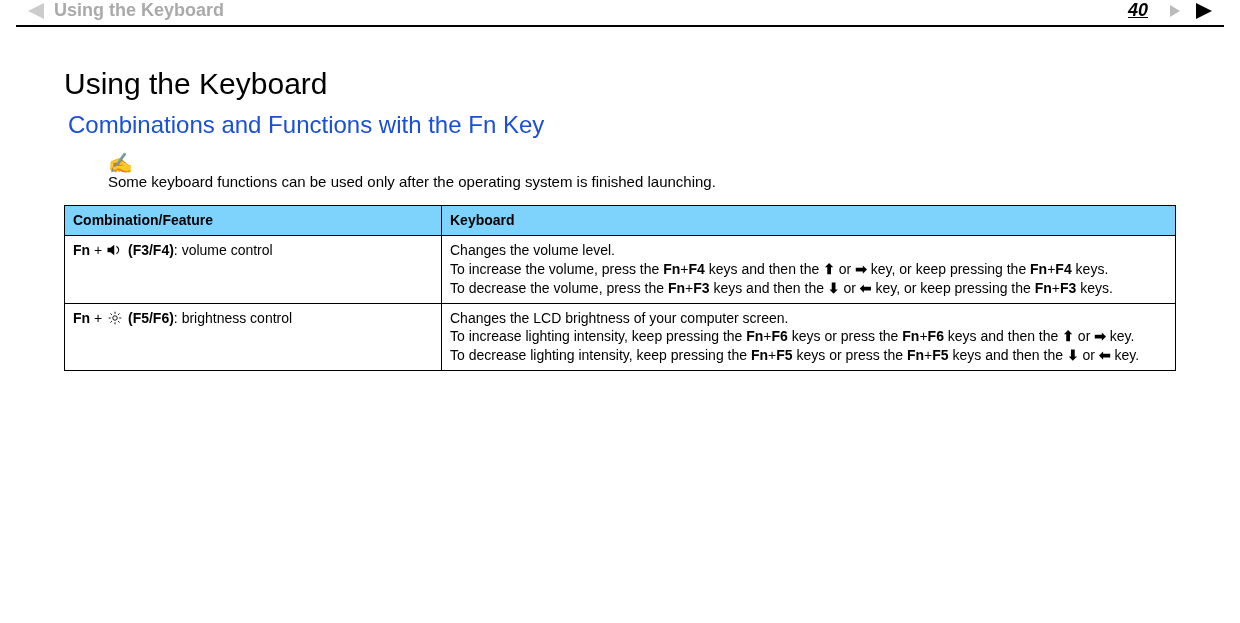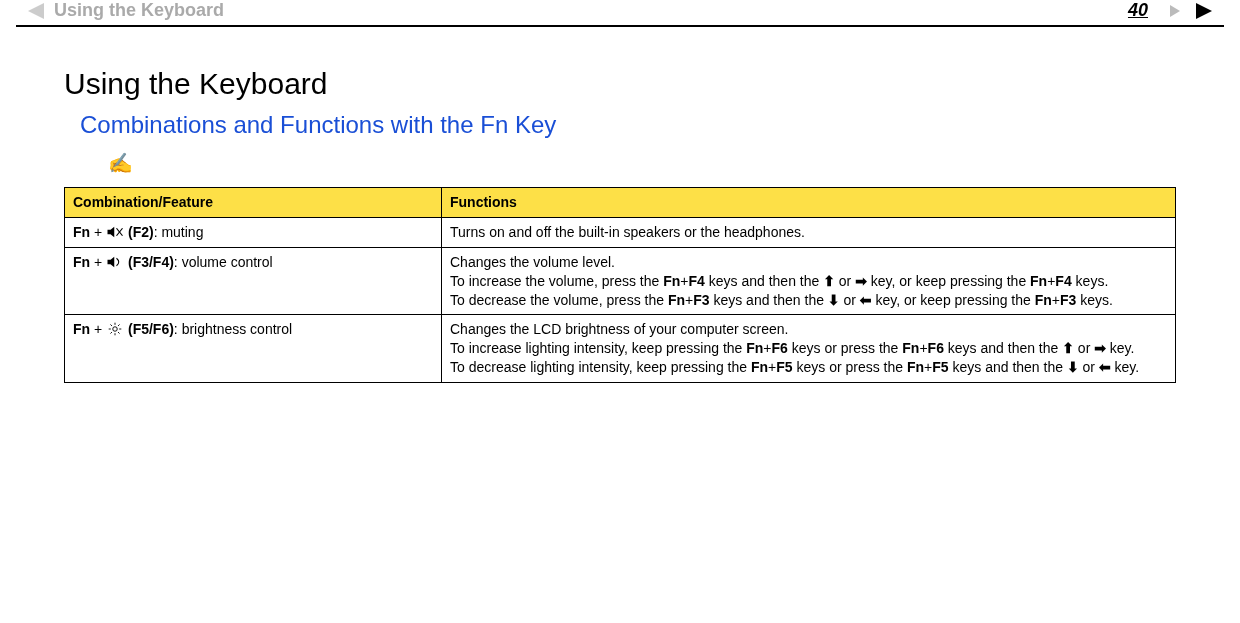--- a/index.html
+++ b/index.html
@@ -79,21 +79,21 @@
   }
   p.intro {
     font-size: 16px;
     margin: 4px 0 14px 0;
   }
   h2.section {
     font-family: Arial, Helvetica, sans-serif;
     font-weight: normal;
     font-size: 24px;
     color: #1a4fd6;
-    margin: 10px 0 12px 16px;
+    margin: 10px 0 12px 4px;
   }
 
   .note {
     margin-left: 44px;
     margin-bottom: 14px;
   }
   .note-icon {
     font-size: 20px;
     display: block;
     margin-bottom: -2px;
@@ -111,21 +111,21 @@
   }
   table.fn-table th, table.fn-table td {
     border: 1px solid #000;
     padding: 5px 8px;
     text-align: left;
     vertical-align: top;
     line-height: 1.35;
   }
   table.fn-table th {
     font-weight: bold;
-    background: #fde047;
+    background: #7dd3fc;
   }
   table.fn-table th:first-child,
   table.fn-table td:first-child {
     width: 360px;
   }
   .b { font-weight: bold; }
 
   .icon-svg {
     vertical-align: -2px;
     display: inline-block;
@@ -149,38 +149,31 @@
 <hr class="toprule">
 
 <div class="content">
 
   <h1 class="page-title">Using the Keyboard</h1>
 
   <h2 class="section">Combinations and Functions with the Fn Key</h2>
 
   <div class="note">
     <span class="note-icon">✍</span>
+    <span class="note-text">Some keyboard functions can be used only after the operating system is finished launching.</span>
   </div>
 
   <table class="fn-table">
     <thead>
       <tr>
         <th>Combination/Feature</th>
-        <th>Functions</th>
+        <th>Keyboard</th>
       </tr>
     </thead>
     <tbody id="fn-tbody">
-        <tr>
-          <td><span class="b">Fn</span> + <span><svg class="icon-svg" width="18" height="14" viewBox="0 0 24 18">
-                <polygon points="2,6 6,6 11,2 11,16 6,12 2,12" fill="#000"></polygon>
-                <line x1="14" y1="4" x2="22" y2="14" stroke="#000" stroke-width="1.6"></line>
-                <line x1="22" y1="4" x2="14" y2="14" stroke="#000" stroke-width="1.6"></line>
-              </svg></span> <span class="b">(F2)</span>: muting</td>
-          <td>Turns on and off the built-in speakers or the headphones.</td>
-        </tr>
         <tr>
           <td><span class="b">Fn</span> + <span><svg class="icon-svg" width="18" height="14" viewBox="0 0 24 18">
                 <polygon points="2,6 6,6 11,2 11,16 6,12 2,12" fill="#000"></polygon>
                 <path d="M14 4 Q20 9 14 14" fill="none" stroke="#000" stroke-width="1.4"></path>
               </svg></span> <span class="b">(F3/F4)</span>: volume control</td>
           <td>Changes the volume level.<br>To increase the volume, press the <span class="b">Fn</span>+<span class="b">F4</span> keys and then the <span style="font-weight:bold;">⬆</span> or <span style="font-weight:bold;">➡</span> key, or keep pressing the <span class="b">Fn</span>+<span class="b">F4</span> keys.<br>To decrease the volume, press the <span class="b">Fn</span>+<span class="b">F3</span> keys and then the <span style="font-weight:bold;">⬇</span> or <span style="font-weight:bold;">⬅</span> key, or keep pressing the <span class="b">Fn</span>+<span class="b">F3</span> keys.</td>
         </tr>
         <tr>
           <td><span class="b">Fn</span> + <span><svg class="icon-svg" width="18" height="14" viewBox="0 0 20 20">
                 <circle cx="10" cy="10" r="3.2" fill="none" stroke="#000" stroke-width="1.3"></circle>

